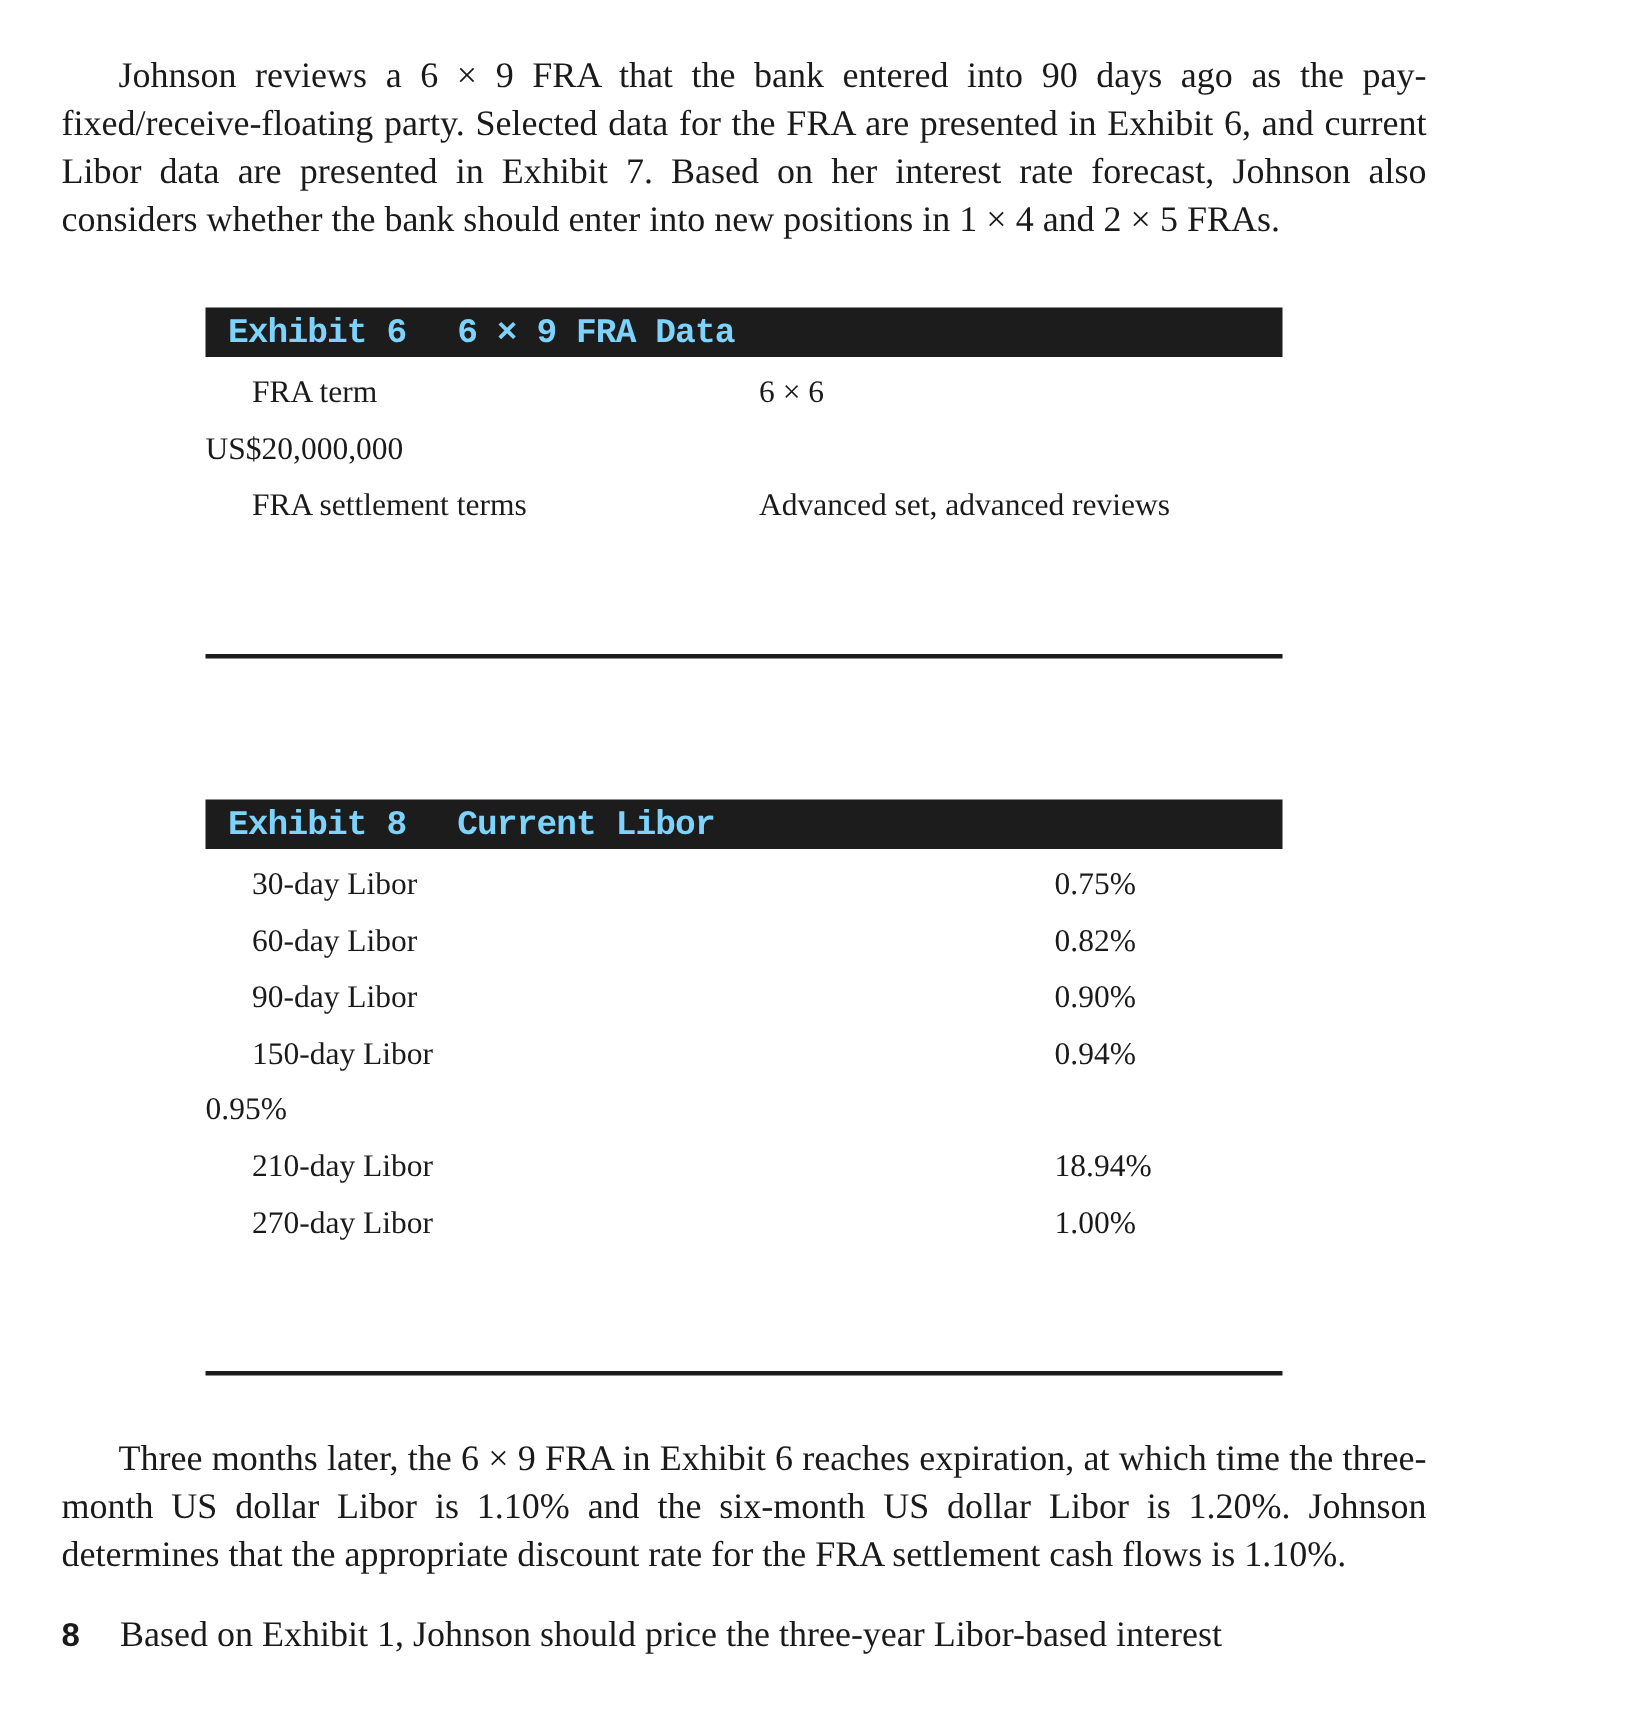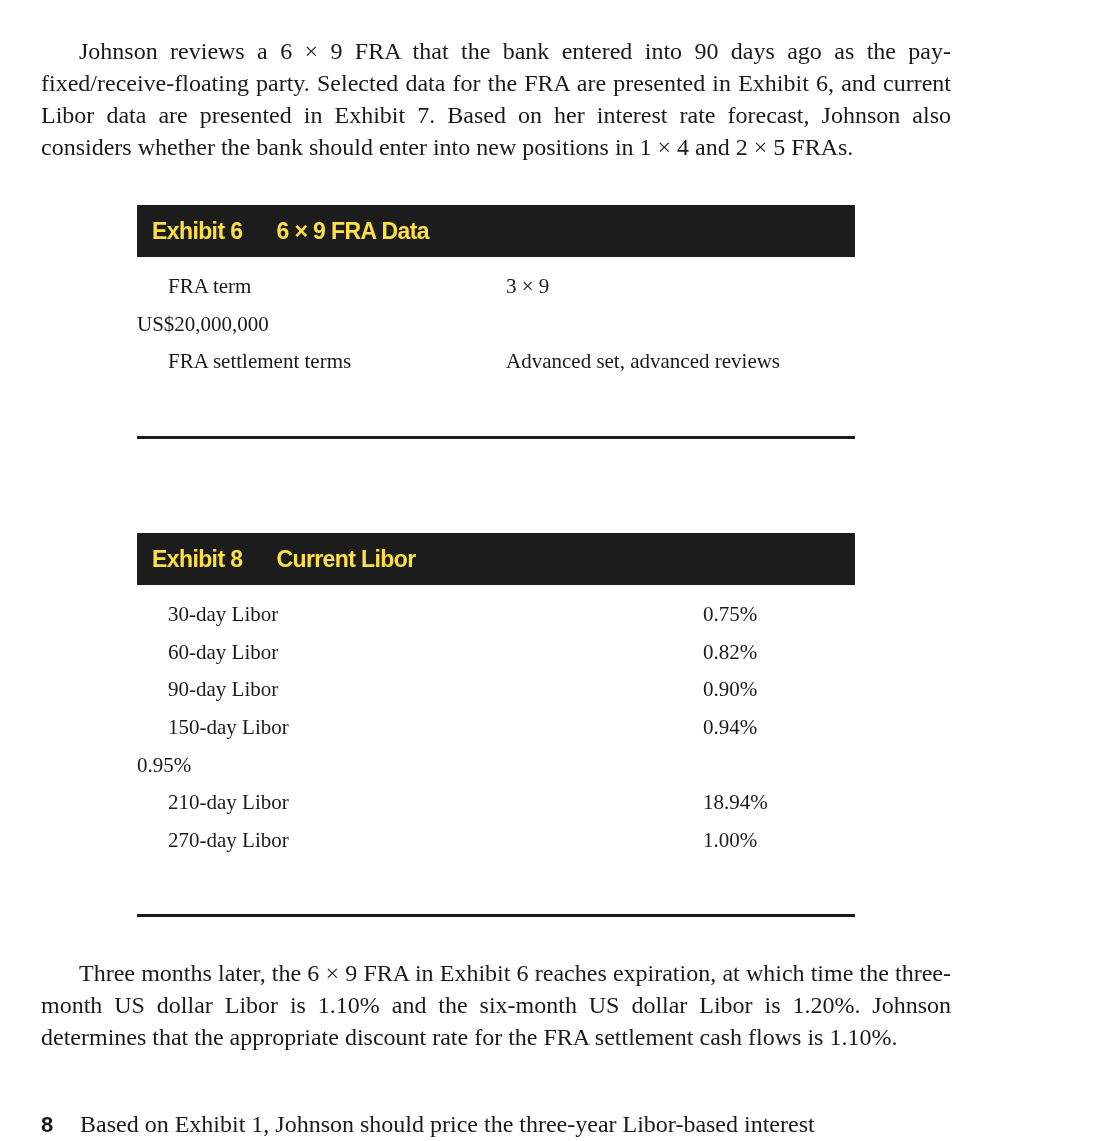--- a/index.html
+++ b/index.html
@@ -28,40 +28,39 @@
   .para .indent { display: inline-block; width: 38px; }
   #para1 { top: 35px; }
   #para2 { top: 957px; }
 
   .exhibit {
     position: absolute;
     left: 137px;
     width: 718px;
   }
   .exhibit-header {
-    height: 52px;
+    height: 33px;
     background: #1c1c1c;
-    color: #fde047;
-    font-family: Liberation Sans, sans-serif;
+    color: #7dd3fc;
+    font-family: Liberation Mono, monospace;
     font-weight: bold;
     font-size: 23px;
     letter-spacing: -0.6px;
     display: flex;
     align-items: center;
     padding-left: 15px;
     box-sizing: border-box;
   }
   .exhibit-header .ex-num { margin-right: 34px; }
   .exhibit-rows {
     padding-top: 11px;
   }
   .row {
     display: flex;
     height: 37.6px;
-    align-items: center;
     font-size: 21px;
   }
   .row .label {
     padding-left: 31px;
     box-sizing: border-box;
   }
   .exhibit-rule {
     position: absolute;
     left: 0;
     width: 718px;
@@ -72,24 +71,24 @@
   #exhibit6 { top: 205px; }
   #exhibit6 .row .label { width: 369px; }
   #exhibit6 .exhibit-rule { top: 231px; }
 
   #exhibit7 { top: 533px; }
   #exhibit7 .row .label { width: 566px; }
   #exhibit7 .exhibit-rule { top: 381px; }
 
   #question {
     position: absolute;
-    top: 1110px;
+    top: 1069px;
     left: 41px;
     font-size: 24px;
-    line-height: 28px;
+    line-height: 42px;
     white-space: nowrap;
   }
   #question .qnum {
     font-family: "Liberation Sans", "DejaVu Sans", sans-serif;
     font-weight: bold;
     font-size: 22px;
     display: inline-block;
     width: 39px;
   }
 </style>
@@ -99,21 +98,21 @@
 <p class="para" id="para1"><span class="indent"></span><span>Johnson reviews a 6 × 9 FRA that the bank entered into 90 days ago as the pay-fixed/receive-floating party. Selected data for the FRA are presented in Exhibit 6, and current Libor data are presented in Exhibit 7. Based on her interest rate forecast, Johnson also considers whether the bank should enter into new positions in 1 × 4 and 2 × 5 FRAs.</span></p>
 
 <div class="exhibit" id="exhibit6">
   <div class="exhibit-header">
     <span class="ex-num">Exhibit 6</span>
     <span>6 × 9 FRA Data</span>
   </div>
   <div class="exhibit-rows">
     <div class="row">
       <span class="label">FRA term</span>
-      <span class="value">3 × 9</span>
+      <span class="value">6 × 6</span>
     </div>
     <div class="row">
       <span class="value">US$20,000,000</span>
     </div>
     <div class="row">
       <span class="label">FRA settlement terms</span>
       <span class="value">Advanced set, advanced reviews</span>
     </div>
   </div>
   <div class="exhibit-rule"></div>

